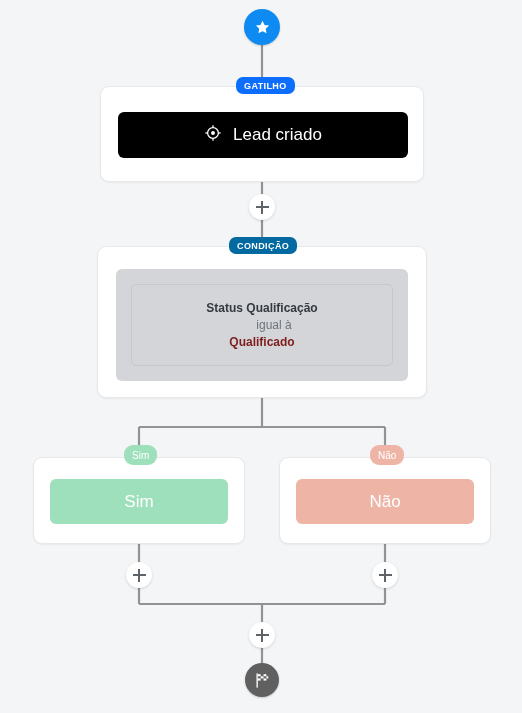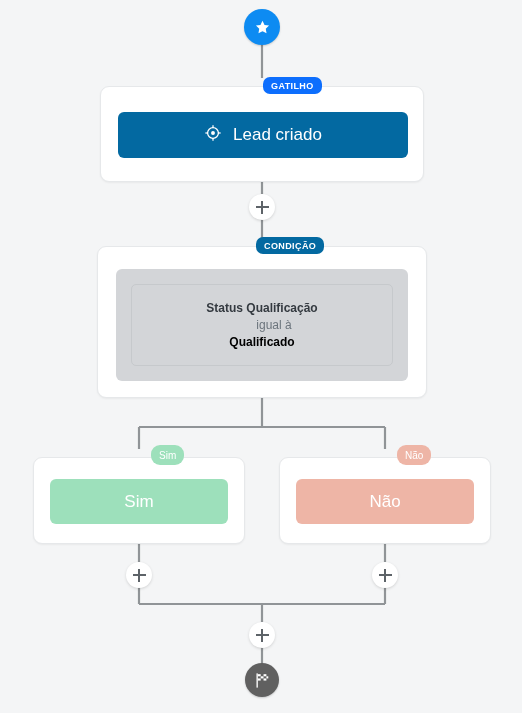--- a/index.html
+++ b/index.html
@@ -96,21 +96,20 @@
     justify-content: center;
     border-radius: 7px;
     color: #ffffff;
     font-size: 9px;
     font-weight: bold;
     letter-spacing: .4px;
     height: 17px;
     padding: 0 8px;
     white-space: nowrap;
     z-index: 4;
-    margin-left: 27px;
   }
   #badge-trigger   { left: 236px; top: 77px;  background: #0d6efd; }
   #badge-condition { left: 229px; top: 237px; background: #0369a1; }
   #badge-yes {
     left: 124px; top: 445px;
     background: #9de0bb;
     border-radius: 9px;
     height: 20px;
     font-size: 10px;
     font-weight: normal;
@@ -126,21 +125,21 @@
     font-weight: normal;
     letter-spacing: 0;
     padding: 0 8px;
   }
 
   
   .trigger-pill {
     position: absolute;
     left: 17px; top: 25px;
     width: 290px; height: 46px;
-    background: #0369a1;
+    background: #000000;
     border-radius: 6px;
     display: flex;
     align-items: center;
     justify-content: center;
     gap: 11px;
     color: #ffffff;
     font-size: 17px;
     cursor: pointer;
   }
 
@@ -171,21 +170,21 @@
     color: #343a40;
   }
   .cond-op {
     font-size: 12px;
     color: #6c757d;
     margin-left: 24px;
   }
   .cond-value {
     font-size: 12px;
     font-weight: bold;
-    color: #000000;
+    color: #7f1d1d;
   }
 
   
   .branch-pill {
     position: absolute;
     left: 16px; top: 21px;
     width: 178px; height: 45px;
     border-radius: 6px;
     display: flex;
     align-items: center;

